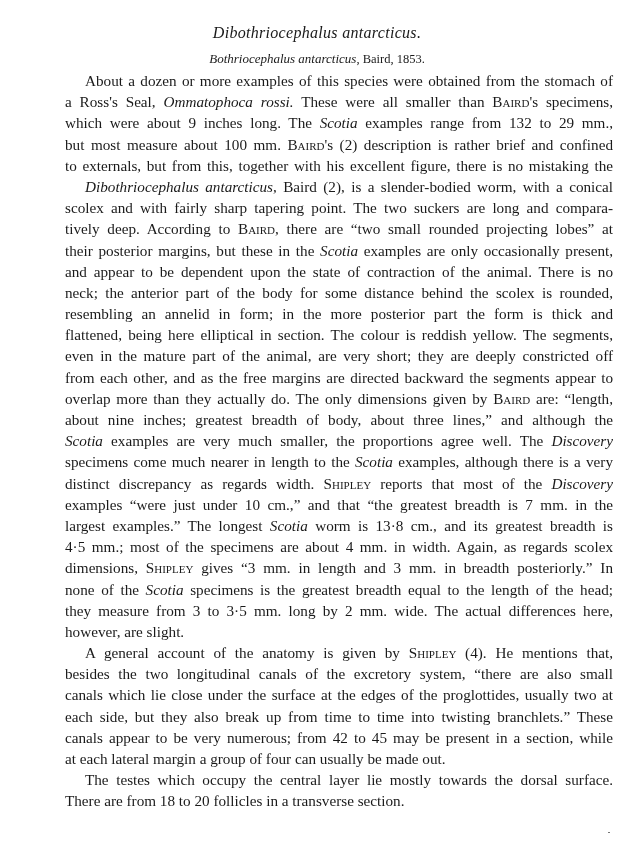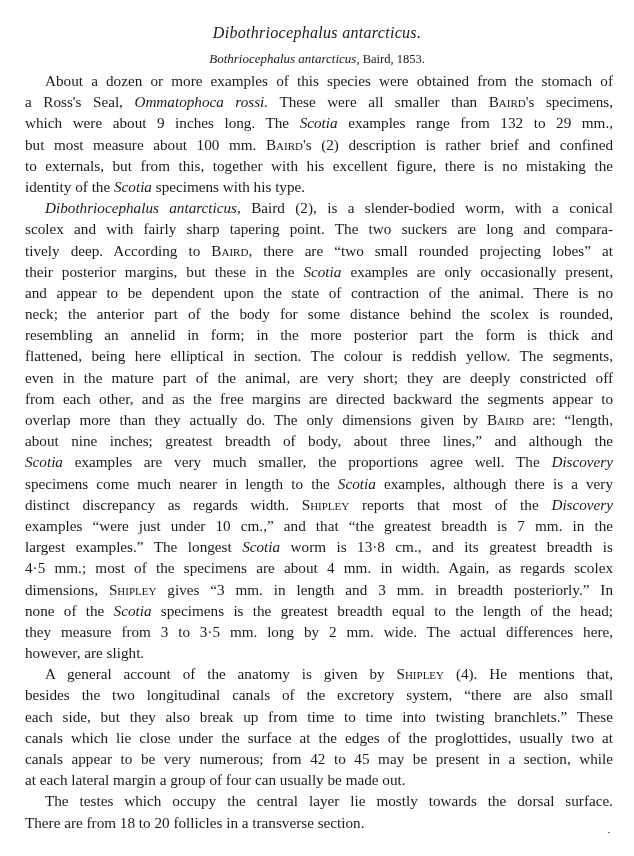--- a/index.html
+++ b/index.html
@@ -16,21 +16,21 @@
   }
   .synonym {
     position: absolute; top: 51px; left: 0; width: 634px; text-align: center;
     font-family: "Liberation Serif", serif; font-size: 12.5px;
   }
   .synonym .it { font-style: italic; font-size: 13px; }
   .body {
     position: absolute; left: 25px; top: 70px; width: 588px;
     font-family: "Liberation Serif", serif; font-size: 15.2px; line-height: 21.2px;
   }
-  .line { display: block; text-align: justify; text-align-last: justify; white-space: nowrap; height: 21.2px; }
+  .line { display: block; text-align: justify; text-align-last: justify; white-space: nowrap; height: 21.2px; margin-left: 40px; }
   .line.last { text-align-last: left; }
   .line.indent { padding-left: 20px; }
   .sc { font-variant: small-caps; }
   .it { font-style: italic; }
   .speck { position: absolute; left: 608px; top: 832px; width: 2px; height: 1px; background: #777; }
 </style>
 </head>
 <body>
 
 <div class="page">
@@ -38,21 +38,20 @@
   <div class="synonym">
     <span class="it">Bothriocephalus antarcticus</span><span>, Baird, 1853.</span>
   </div>
   <div class="body" id="body">
       <div>
         <span class="line indent"><span>About a dozen or more examples of this species were obtained from the stomach of</span></span>
         <span class="line"><span>a Ross's Seal, </span><span class="it">Ommatophoca rossi.</span><span>  These were all smaller than </span><span class="sc">Baird</span><span>'s specimens,</span></span>
         <span class="line"><span>which were about 9 inches long.  The </span><span class="it">Scotia</span><span> examples range from 132 to 29 mm.,</span></span>
         <span class="line"><span>but most measure about 100 mm.  </span><span class="sc">Baird</span><span>'s (2) description is rather brief and confined</span></span>
         <span class="line"><span>to externals, but from this, together with his excellent figure, there is no mistaking the</span></span>
-        <span class="line last"><span>identity of the </span><span class="it">Scotia</span><span> specimens with his type.</span></span>
       </div>
       <div>
         <span class="line indent"><span class="it">Dibothriocephalus antarcticus</span><span>, Baird (2), is a slender-bodied worm, with a conical</span></span>
         <span class="line"><span>scolex and with fairly sharp tapering point.  The two suckers are long and compara-</span></span>
         <span class="line"><span>tively deep.  According to </span><span class="sc">Baird</span><span>, there are “two small rounded projecting lobes” at</span></span>
         <span class="line"><span>their posterior margins, but these in the </span><span class="it">Scotia</span><span> examples are only occasionally present,</span></span>
         <span class="line"><span>and appear to be dependent upon the state of contraction of the animal.  There is no</span></span>
         <span class="line"><span>neck; the anterior part of the body for some distance behind the scolex is rounded,</span></span>
         <span class="line"><span>resembling an annelid in form; in the more posterior part the form is thick and</span></span>
         <span class="line"><span>flattened, being here elliptical in section.  The colour is reddish yellow.  The segments,</span></span>
@@ -67,22 +66,22 @@
         <span class="line"><span>largest examples.”  The longest </span><span class="it">Scotia</span><span> worm is 13·8 cm., and its greatest breadth is</span></span>
         <span class="line"><span>4·5 mm.; most of the specimens are about 4 mm. in width.  Again, as regards scolex</span></span>
         <span class="line"><span>dimensions, </span><span class="sc">Shipley</span><span> gives “3 mm. in length and 3 mm. in breadth posteriorly.”  In</span></span>
         <span class="line"><span>none of the </span><span class="it">Scotia</span><span> specimens is the greatest breadth equal to the length of the head;</span></span>
         <span class="line"><span>they measure from 3 to 3·5 mm. long by 2 mm. wide.  The actual differences here,</span></span>
         <span class="line last"><span>however, are slight.</span></span>
       </div>
       <div>
         <span class="line indent"><span>A general account of the anatomy is given by </span><span class="sc">Shipley</span><span> (4).  He mentions that,</span></span>
         <span class="line"><span>besides the two longitudinal canals of the excretory system, “there are also small</span></span>
+        <span class="line"><span>canals which lie close under the surface at the edges of the proglottides, usually two at</span></span>
         <span class="line"><span>each side, but they also break up from time to time into twisting branchlets.”  These</span></span>
-        <span class="line"><span>canals which lie close under the surface at the edges of the proglottides, usually two at</span></span>
         <span class="line"><span>canals appear to be very numerous; from 42 to 45 may be present in a section, while</span></span>
         <span class="line last"><span>at each lateral margin a group of four can usually be made out.</span></span>
       </div>
       <div>
         <span class="line indent"><span>The testes which occupy the central layer lie mostly towards the dorsal surface.</span></span>
         <span class="line last"><span>There are from 18 to 20 follicles in a transverse section.</span></span>
       </div>
     </div>
   <div class="speck"></div>
 </div>

